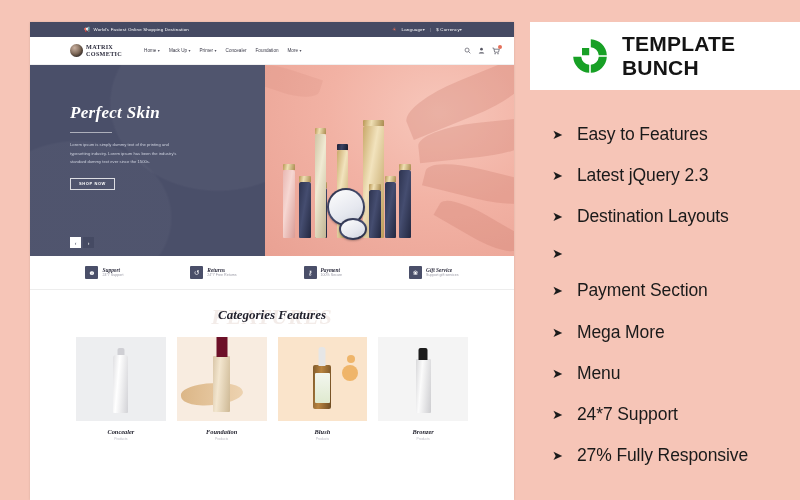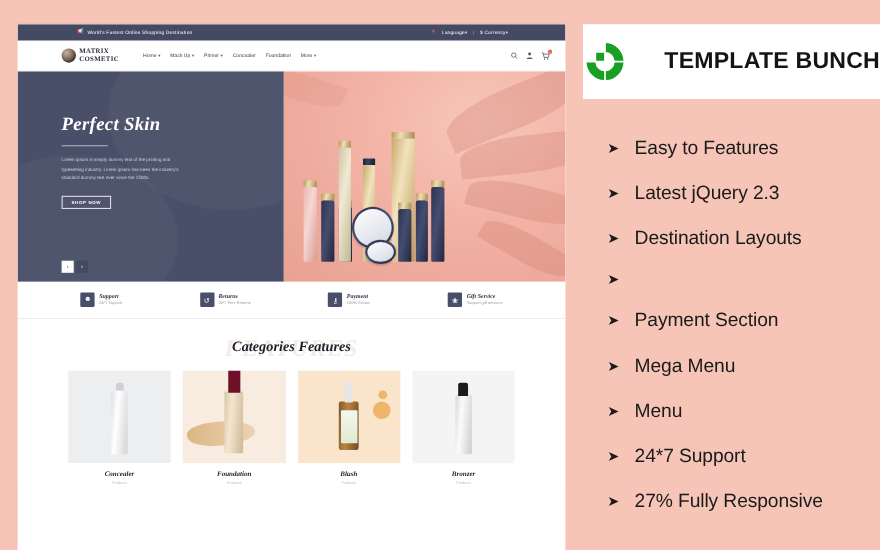--- a/index.html
+++ b/index.html
@@ -10,21 +10,21 @@
   }
   body { background: #f6c5b7; }
 
   .stage { position: relative; width: 800px; height: 500px; display: flex; }
 
   
   .left-pane {
     position: relative;
     width: 530px; height: 500px;
     background: #f6c5b7;
-    padding: 22px 16px 0 16px;
+    padding: 22px 16px 0 30px;
   }
   .site {
     position: relative;
     width: 100%; height: 478px;
     background: #ffffff;
     overflow: hidden;
     box-shadow: 0 0 2px rgba(0,0,0,.12);
   }
 
   
@@ -256,21 +256,21 @@
   
   .right-pane {
     width: 270px; height: 500px;
     background: #f6c5b7;
     display: flex; flex-direction: column;
     align-items: center;
     padding-top: 22px;
   }
   .logo-card {
     width: 270px; height: 68px; background: #ffffff;
-    display: flex; align-items: center; justify-content: space-between; gap: 12px;
+    display: flex; align-items: center; justify-content: flex-start; gap: 12px; padding-left: 40px;
   }
   .logo-mark { width: 40px; height: 40px; flex: none; }
   .logo-word {
     font-family: "Liberation Sans", sans-serif;
     font-weight: 700; font-size: 21px; letter-spacing: .2px;
     color: #141414;
   }
   .feature-list {
     width: 100%; flex: 1;
     display: flex; flex-direction: column; justify-content: space-evenly;
@@ -540,21 +540,21 @@
       </div>
       <div class="feature">
         <span class="feat-arrow">➤</span>
       </div>
       <div class="feature">
         <span class="feat-arrow">➤</span>
         <span class="feat-label">Payment Section</span>
       </div>
       <div class="feature">
         <span class="feat-arrow">➤</span>
-        <span class="feat-label">Mega Menu</span>
+        <span class="feat-label">Mega More</span>
       </div>
       <div class="feature">
         <span class="feat-arrow">➤</span>
         <span class="feat-label">Menu</span>
       </div>
       <div class="feature">
         <span class="feat-arrow">➤</span>
         <span class="feat-label">24*7 Support</span>
       </div>
       <div class="feature">

